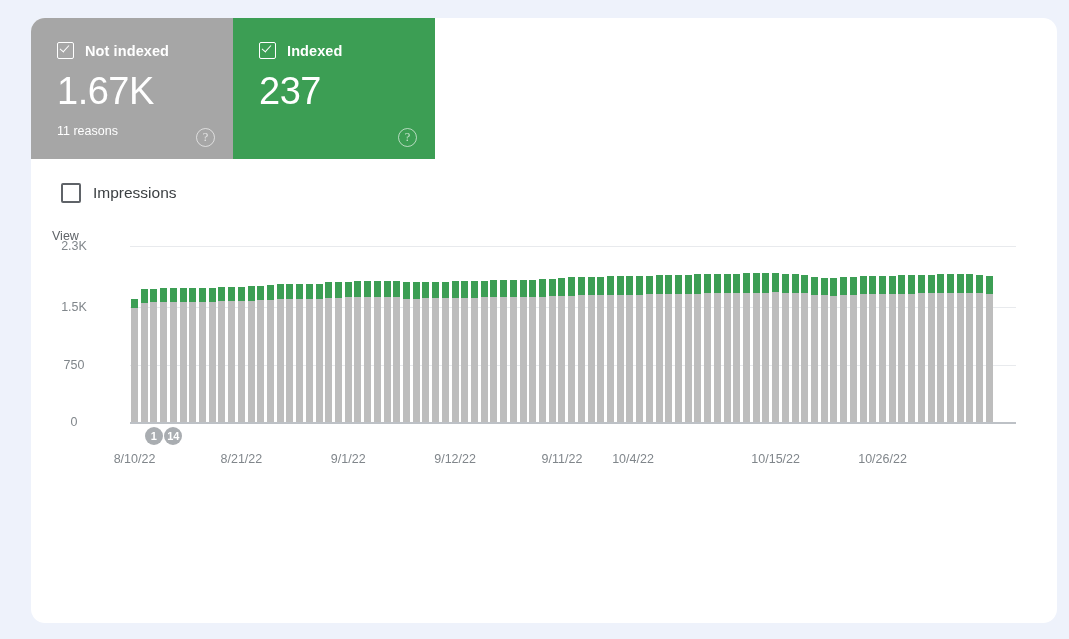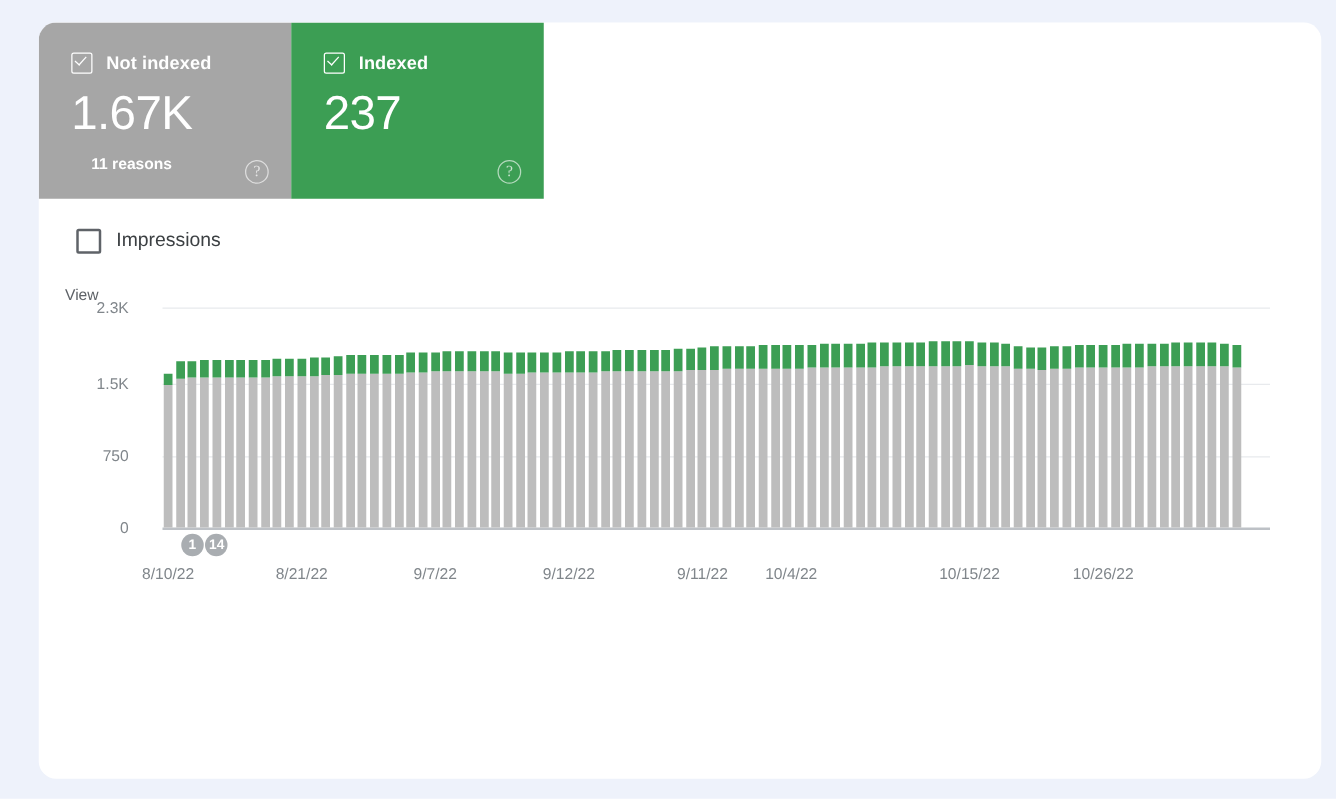--- a/index.html
+++ b/index.html
@@ -78,23 +78,22 @@
     color: #ffffff;
     font-size: 38px;
     font-weight: normal;
     line-height: 1;
     margin-top: 13px;
     letter-spacing: -0.5px;
   }
   .tile-sub {
     color: #ffffff;
     font-size: 12.5px;
-    font-weight: bold;
+    font-weight: normal;
     margin-top: 14px;
-    margin-left: 16px;
   }
   .help-icon {
     position: absolute;
     right: 18px;
     bottom: 12px;
     width: 19px;
     height: 19px;
     border-radius: 50%;
     border: 1.4px solid rgba(255,255,255,0.62);
     color: rgba(255,255,255,0.72);
@@ -139,21 +138,21 @@
     position: absolute;
     left: 21px;
     top: 211px;
     font-size: 12.5px;
     color: #5f6368;
   }
   .ytick {
     position: absolute;
     right: 0;
     width: 58px;
-    text-align: right;
+    text-align: center;
     font-size: 12.5px;
     color: #80868b;
     transform: translateY(-50%);
   }
   .ytick-wrap { position: absolute; left: 0px; top: 0; width: 72px; height: 605px; }
   .gridline {
     position: absolute;
     left: 99px;
     width: 886px;
     height: 1px;
@@ -662,21 +661,21 @@
           <div class="seg-green" style="height: 18.1357px; bottom: 127.791px; background: rgb(60, 158, 84);"></div>
         </div>
       </div>
     <div id="annot-layer">
         <div class="annot" style="left: 113.93px; top: 409px;">1</div>
         <div class="annot" style="left: 133.36px; top: 409px;">14</div>
       </div>
     <div id="xtick-layer">
         <div class="xtick" style="left: 103.5px;">8/10/22</div>
         <div class="xtick" style="left: 210.364px;">8/21/22</div>
-        <div class="xtick" style="left: 317.228px;">9/7/22</div>
+        <div class="xtick" style="left: 317.228px;">9/1/22</div>
         <div class="xtick" style="left: 424.092px;">9/12/22</div>
         <div class="xtick" style="left: 530.956px;">9/11/22</div>
         <div class="xtick" style="left: 602px;">10/4/22</div>
         <div class="xtick" style="left: 744.684px;">10/15/22</div>
         <div class="xtick" style="left: 851.548px;">10/26/22</div>
       </div>
   </div>
 
 
 </div>

